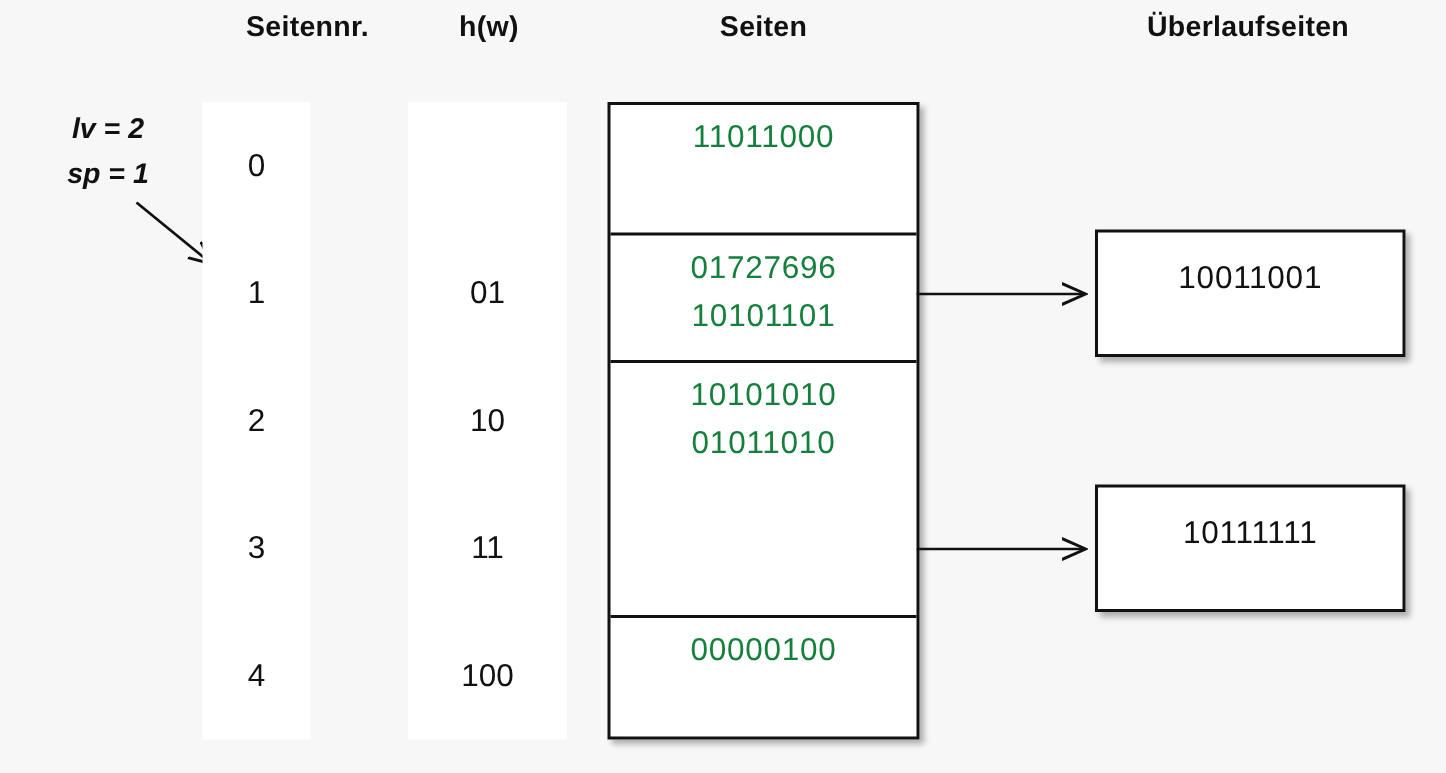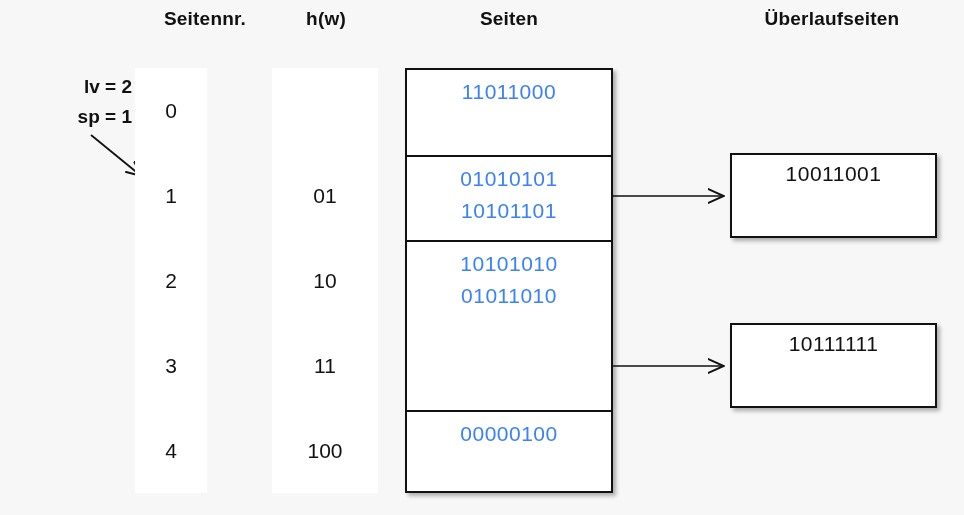--- a/index.html
+++ b/index.html
@@ -30,25 +30,26 @@
   #hdr-hw       { left: 272px;  top: 8px;  width: 108px; }
   #hdr-seiten   { left: 405px;  top: 8px;  width: 208px; }
   #hdr-ueber    { left: 700px;  top: 8px;  width: 264px; }
 
   
   #lv-sp-block {
     position: absolute;
     left: 12px;
     top: 72px;
     width: 120px;
+    font-style: italic;
     font-weight: bold;
     font-size: 19px;
     line-height: 30px;
     color: #111111;
-    text-align: right;
+    text-align: center;
   }
   #lv-sp-block .lvsp-line { display: block; white-space: nowrap; }
 
   #pointer-arrow {
     position: absolute;
     left: 88px;
     top: 132px;
     width: 64px;
     height: 52px;
   }
@@ -98,38 +99,38 @@
     align-items: center;
     justify-content: flex-start;
     padding-top: 6px;
   }
   .page-row + .page-row { }
   .page-row.divider-top { border-top: 2px solid #111111; }
   .rec {
     font-size: 21px;
     line-height: 32px;
     letter-spacing: 0.5px;
-    color: #3b82f6;
+    color: #15803d;
     text-align: left;
   }
 
   
   .ovf-box {
     position: absolute;
     left: 730px;
     width: 207px;
     height: 85px;
     background: #ffffff;
     border: 2px solid #111111;
     box-sizing: border-box;
     box-shadow: 3px 3px 4px rgba(0,0,0,0.30);
     display: flex;
     align-items: flex-start;
     justify-content: center;
-    padding-top: 4px;
+    padding-top: 16px;
   }
   #ovf-box-0 { top: 153px; }
   #ovf-box-1 { top: 323px; }
   .ovf-text {
     font-size: 21px;
     line-height: 30px;
     letter-spacing: 0.5px;
     color: #111111;
   }
 
@@ -183,21 +184,21 @@
   <div class="strip-cell" style="top:340px">100</div>
 </div>
 
 <div id="pages-box">
 
   <div class="page-row" style="top:0px">
     <span class="rec">11011000</span>
   </div>
 
   <div class="page-row divider-top" style="top:85px">
-    <span class="rec">01010101</span>
+    <span class="rec">01727696</span>
     <span class="rec">10101101</span>
   </div>
 
   <div class="page-row divider-top" style="top:170px">
     <span class="rec">10101010</span>
     <span class="rec">01011010</span>
   </div>
 
 
   <div class="page-row divider-top" style="top:340px">

